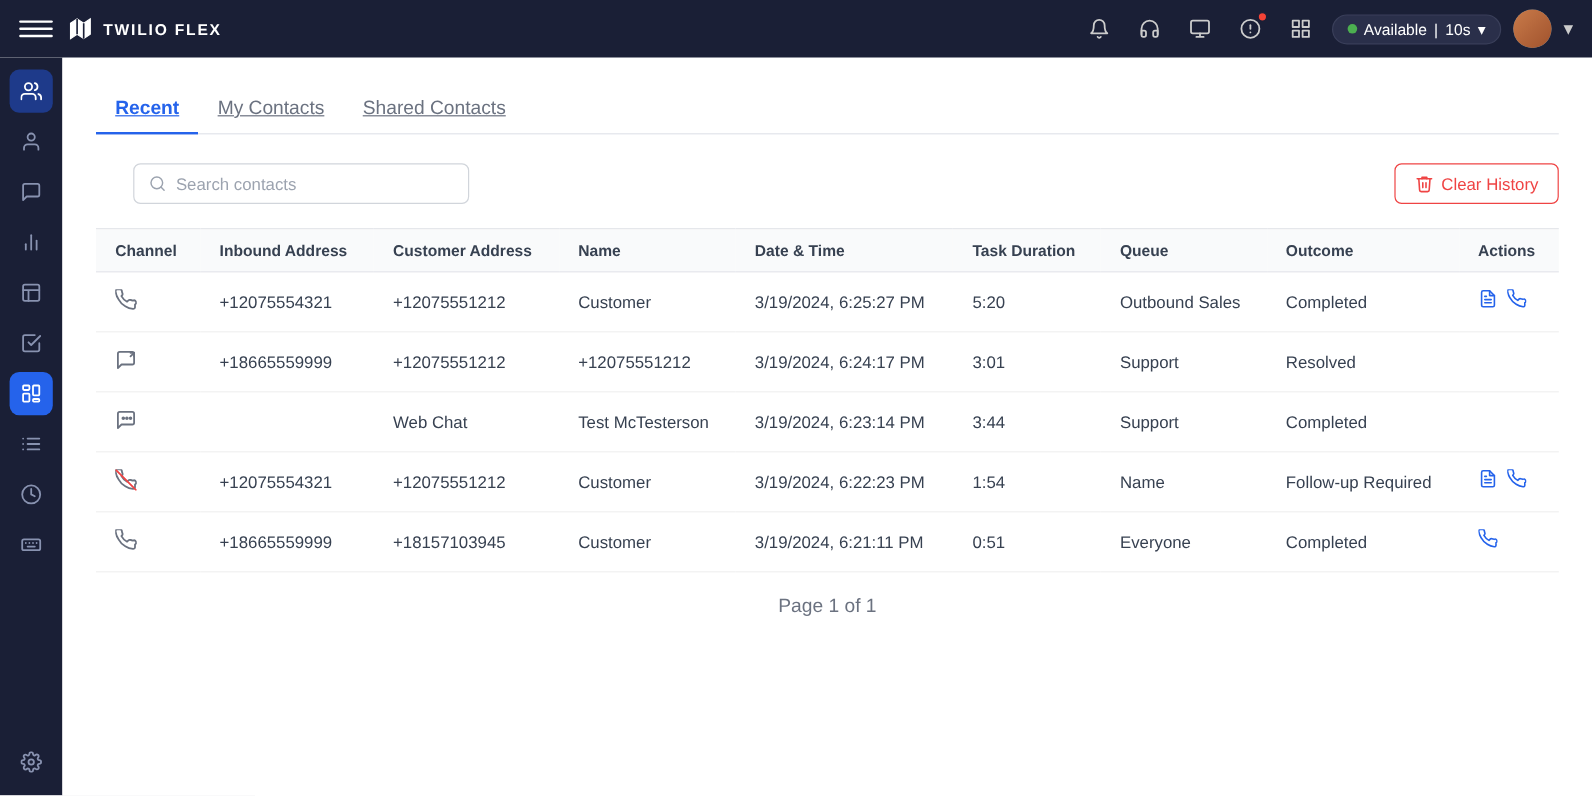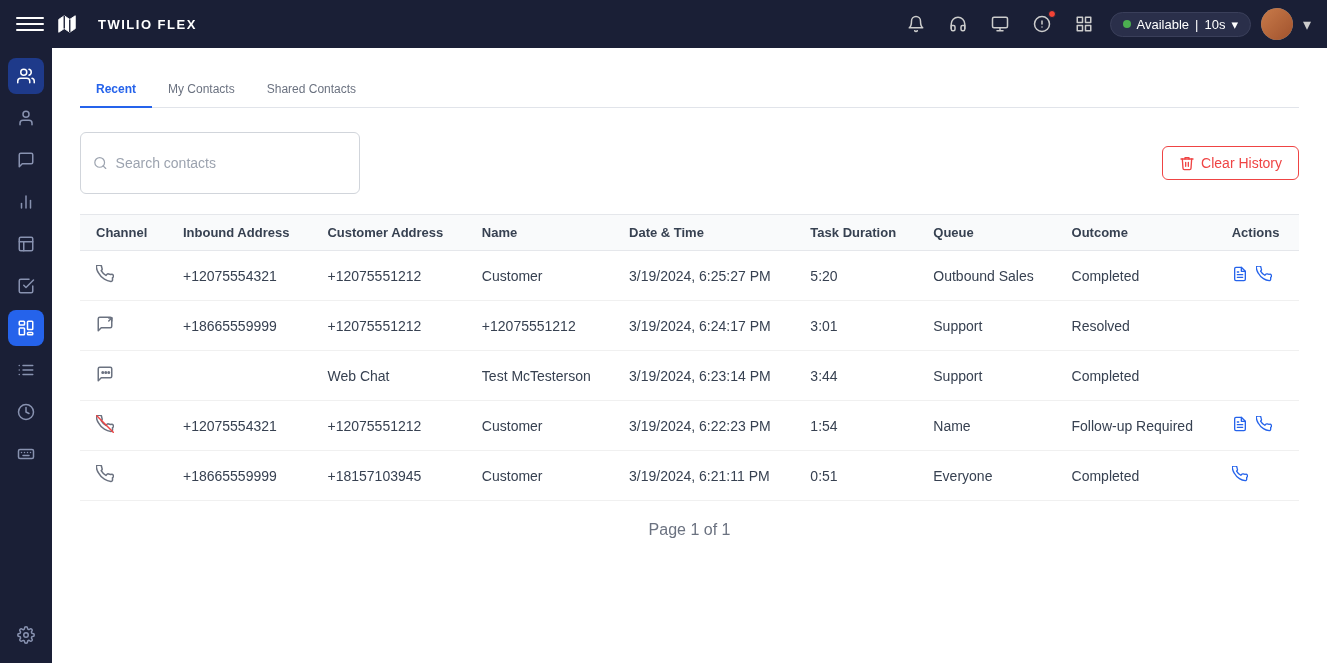--- a/index.html
+++ b/index.html
@@ -10,21 +10,21 @@
       background: #1a1f36;
       height: 48px;
       display: flex;
       align-items: center;
       padding: 0 16px;
       color: white;
       flex-shrink: 0;
     }
     .topnav-hamburger { width: 28px; display: flex; flex-direction: column; gap: 4px; cursor: pointer; margin-right: 12px; }
     .topnav-hamburger span { display: block; height: 2px; background: white; border-radius: 1px; }
-    .topnav-logo { display: flex; align-items: center; gap: 20px; font-size: 13px; font-weight: 600; letter-spacing: 1.5px; color: white; flex: 1; }
+    .topnav-logo { display: flex; align-items: center; gap: 8px; font-size: 13px; font-weight: 600; letter-spacing: 1.5px; color: white; flex: 1; }
     .topnav-logo-icon { width: 22px; height: 22px; }
     .topnav-actions { display: flex; align-items: center; gap: 10px; }
     .topnav-icon-btn { width: 32px; height: 32px; border-radius: 50%; display: flex; align-items: center; justify-content: center; cursor: pointer; color: #ccc; font-size: 16px; }
     .status-pill { display: flex; align-items: center; gap: 6px; background: #2a2f4a; border: 1px solid #3a3f5a; border-radius: 20px; padding: 4px 12px; color: white; font-size: 13px; cursor: pointer; text-align: center; }
     .status-dot { width: 8px; height: 8px; border-radius: 50%; background: #4caf50; }
     .avatar { width: 32px; height: 32px; border-radius: 50%; background: #888; overflow: hidden; display: flex; align-items: center; justify-content: center; cursor: pointer; }
     .avatar-img { width: 100%; height: 100%; object-fit: cover; background: linear-gradient(135deg, #c97b4a, #a0522d); border-radius: 50%; }
     .notification-badge { position: relative; }
     .badge { position: absolute; top: 2px; right: 2px; width: 8px; height: 8px; background: #f44336; border-radius: 50%; border: 1.5px solid #1a1f36; }
 
@@ -38,26 +38,26 @@
     .sidebar-spacer { flex: 1; }
 
     
     .content { flex: 1; background: white; display: flex; flex-direction: column; overflow: hidden; }
     .content-inner { padding: 24px 28px; flex: 1; overflow: auto; }
 
     .page-title { font-size: 22px; font-weight: 700; color: #1a1f36; margin-bottom: 20px; }
 
     
     .tabs { display: flex; border-bottom: 1px solid #e1e4ea; margin-bottom: 24px; gap: 0; }
-    .tab { padding: 10px 16px; font-size: 12px; cursor: pointer; color: #6b7280; border-bottom: 2px solid transparent; margin-bottom: -1px; }
+    .tab { padding: 10px 16px; font-size: 16px; cursor: pointer; color: #6b7280; border-bottom: 2px solid transparent; margin-bottom: -1px; text-decoration: underline; }
     .tab.active { color: #2563eb; border-bottom-color: #2563eb; font-weight: 600; }
 
     
     .search-bar-row { display: flex; align-items: center; justify-content: space-between; margin-bottom: 20px; }
-    .search-box { display: flex; align-items: center; gap: 8px; border: 1px solid #d1d5db; border-radius: 6px; padding: 22px 12px; width: 280px; background: white; }
+    .search-box { display: flex; align-items: center; gap: 8px; border: 1px solid #d1d5db; border-radius: 6px; padding: 8px 12px; width: 280px; background: white; margin-left: 31px; }
     .search-box input { border: none; outline: none; font-size: 14px; color: #374151; background: transparent; width: 100%; }
     .search-box input::placeholder { color: #9ca3af; }
     .search-icon { color: #9ca3af; font-size: 14px; }
 
     .clear-history-btn { display: flex; align-items: center; gap: 6px; border: 1.5px solid #ef4444; color: #ef4444; background: white; border-radius: 6px; padding: 8px 16px; font-size: 14px; cursor: pointer; font-weight: 500; }
 
     
     .contacts-table { width: 100%; border-collapse: collapse; }
     .contacts-table th { text-align: left; padding: 10px 16px; font-size: 13px; font-weight: 600; color: #374151; background: #f9fafb; border-top: 1px solid #e5e7eb; border-bottom: 1px solid #e5e7eb; margin-top: 47px; }
     .contacts-table td { padding: 14px 16px; font-size: 14px; color: #374151; border-bottom: 1px solid #f0f0f0; }

